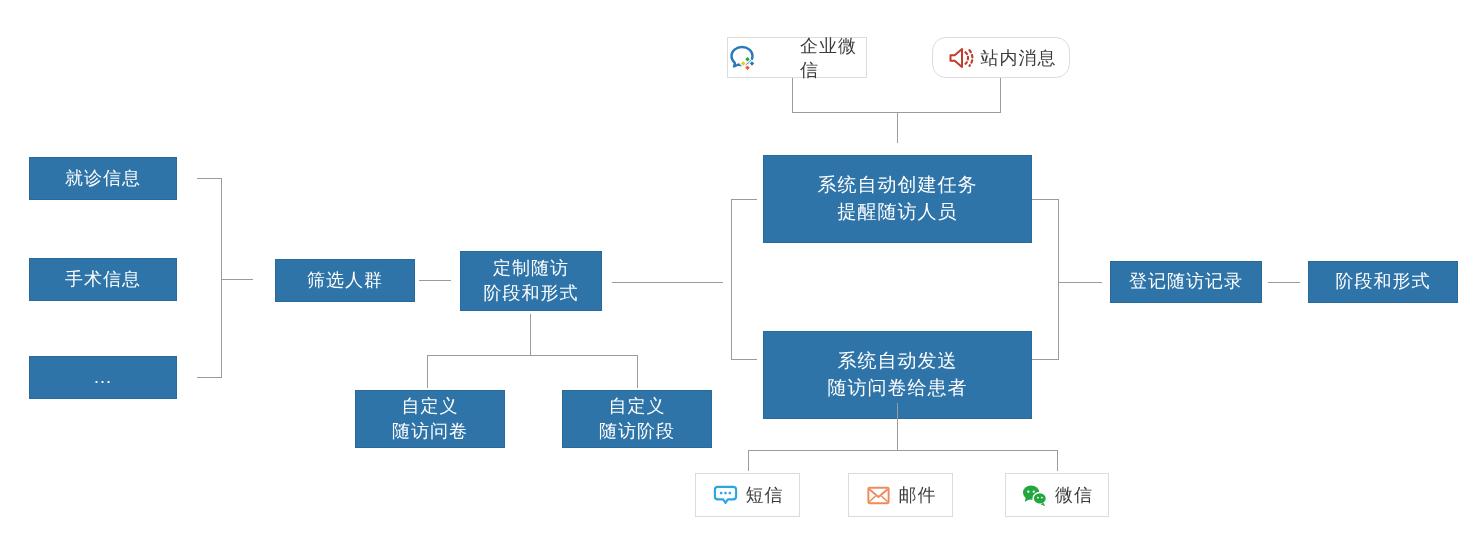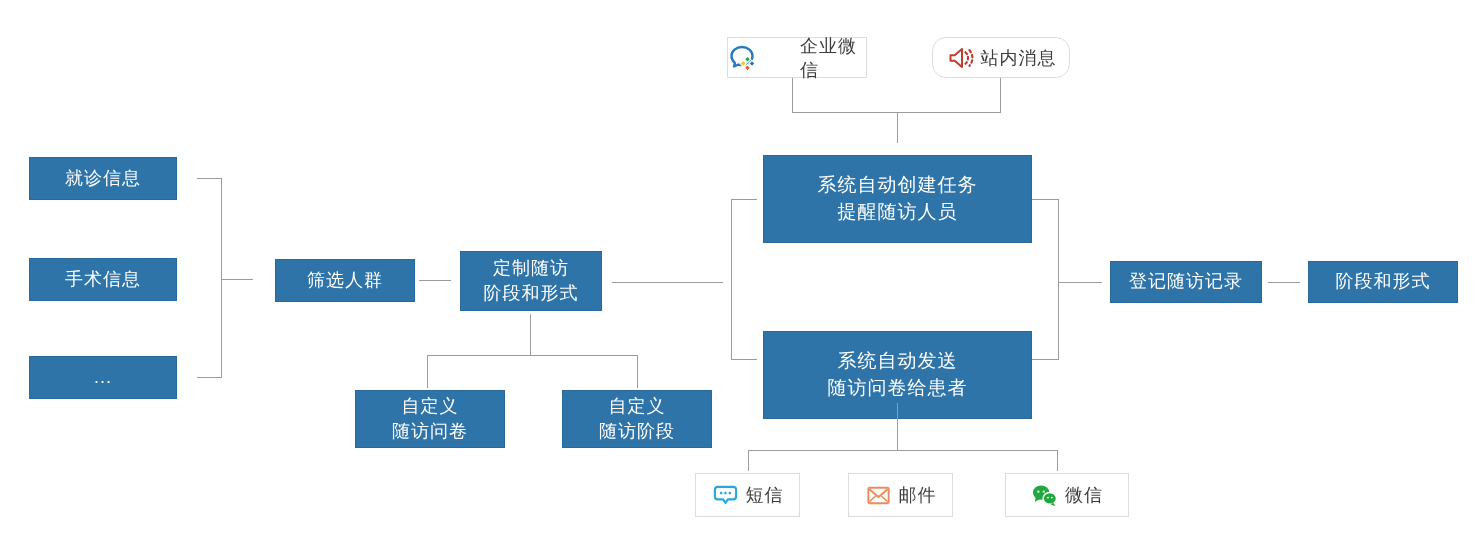--- a/index.html
+++ b/index.html
@@ -125,21 +125,21 @@
 
   <div class="chip" style="left:848px;top:473px;width:105px;height:44px;">
     <svg width="27" height="27" viewBox="0 0 28 28">
       <rect x="3.5" y="6" width="21" height="16" rx="1.2" fill="#fff" stroke="var(--icon_orange,#EF8A5A)" stroke-width="2"></rect>
       <path d="M4.5 7.5L14 15.5L23.5 7.5" fill="none" stroke="var(--icon_orange,#EF8A5A)" stroke-width="2" stroke-linejoin="round"></path>
       <path d="M4.5 20.5L11 14.5M23.5 20.5L17 14.5" fill="none" stroke="var(--icon_orange,#EF8A5A)" stroke-width="1.6"></path>
     </svg>
     <span>邮件</span>
   </div>
 
-  <div class="chip" style="left:1005px;top:473px;width:124px;height:44px;">
+  <div class="chip" style="left:1005px;top:473px;width:104px;height:44px;">
     <svg width="27" height="27" viewBox="0 0 28 28">
       <ellipse cx="10.5" cy="11" rx="8.5" ry="7.5" fill="var(--icon_green,#22A73F)"></ellipse>
       <polygon points="5,16 3.8,20.6 9.2,17.8" fill="var(--icon_green,#22A73F)"></polygon>
       <ellipse cx="19.5" cy="17" rx="6.9" ry="6.1" fill="var(--icon_green,#22A73F)" stroke="#fff" stroke-width="1.5"></ellipse>
       <polygon points="23.2,21.6 25.2,25.2 20.4,23" fill="var(--icon_green,#22A73F)"></polygon>
       <circle cx="7.6" cy="10" r="1.2" fill="#fff"></circle>
       <circle cx="13.2" cy="10" r="1.2" fill="#fff"></circle>
       <circle cx="17.6" cy="16.2" r="1" fill="#fff"></circle>
       <circle cx="21.6" cy="16.2" r="1" fill="#fff"></circle>
     </svg>

